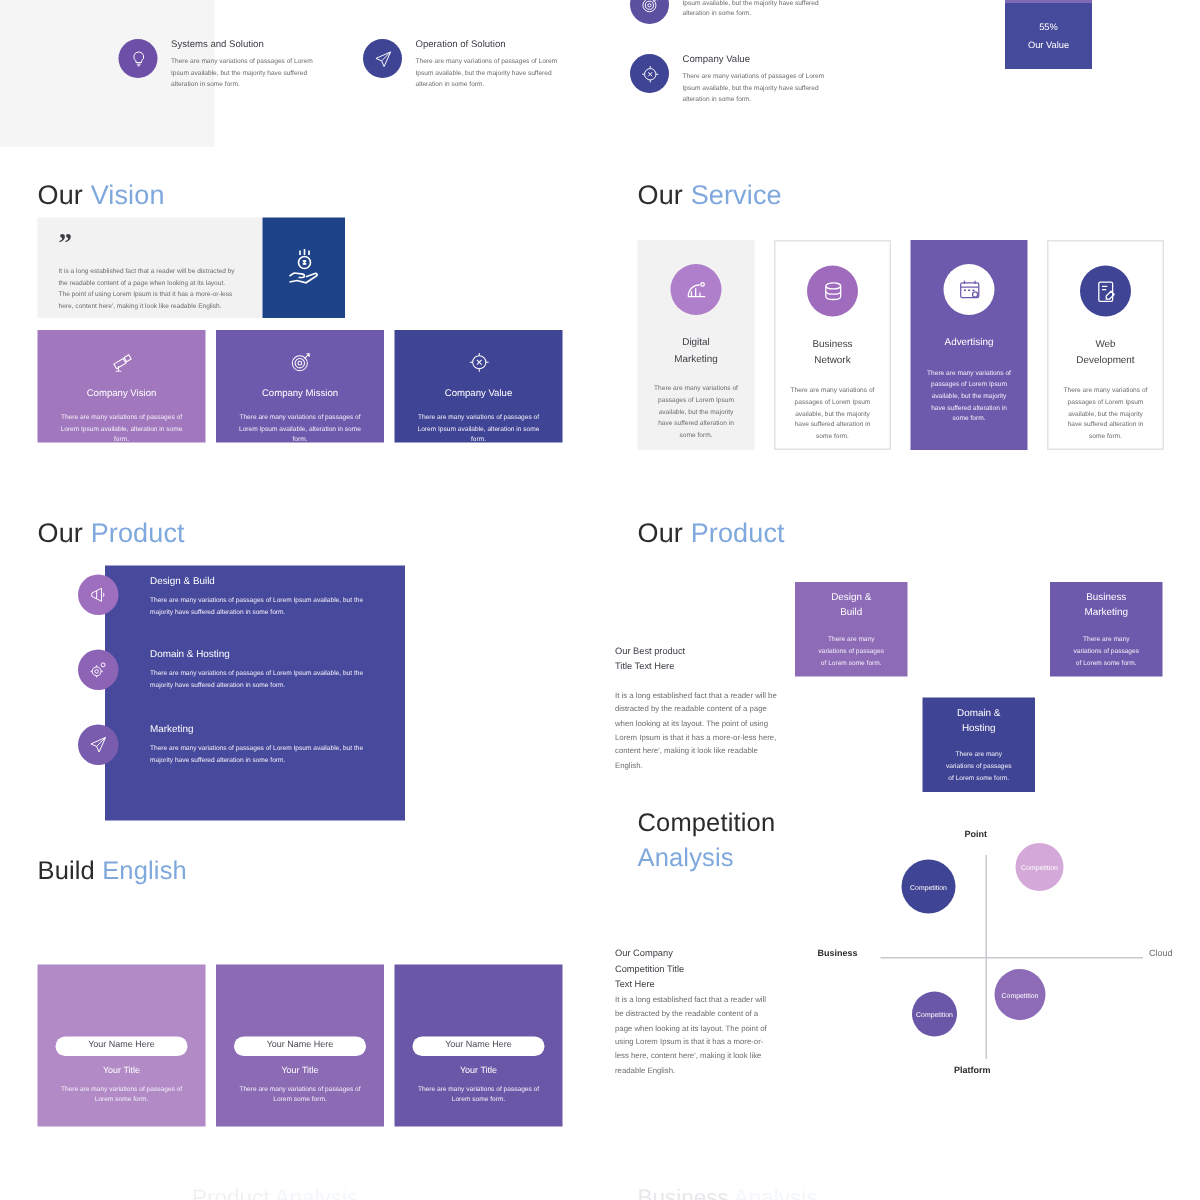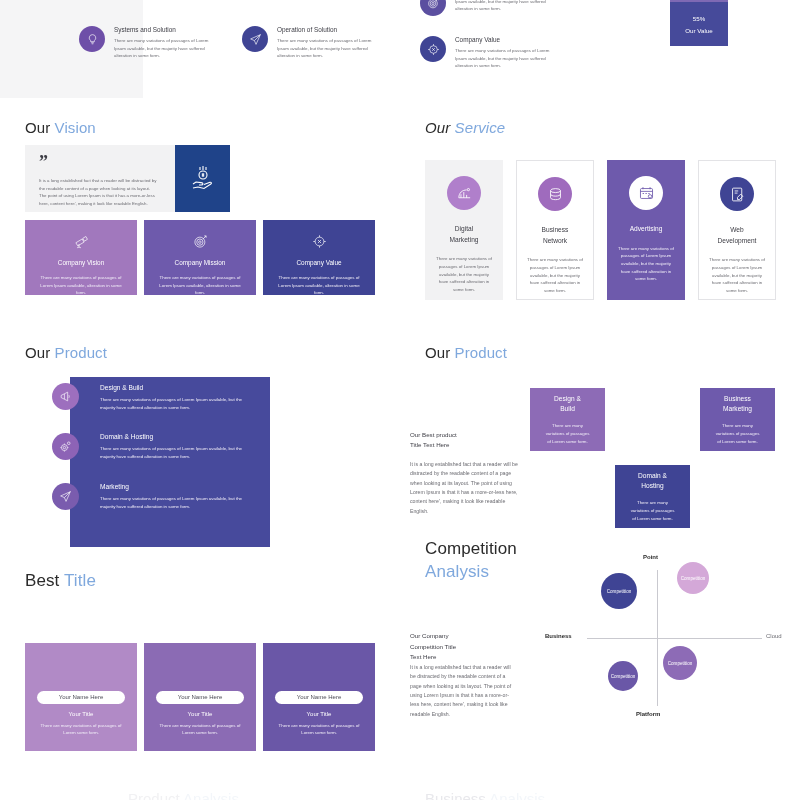--- a/index.html
+++ b/index.html
@@ -8,21 +8,21 @@
     background: #ffffff;
     font-family: "Liberation Sans", sans-serif;
     overflow: hidden;
   }
   .page { position: relative; width: 800px; height: 800px; background:#fff; }
 
   
   .slide { position: absolute; background:#fff; overflow:hidden; }
 
   
-  .h-title { font-size: 15px; font-weight: 400; color:#2b2b2b; letter-spacing:.1px; line-height:1.25; }
+  .h-title { font-size: 18px; font-weight: 400; color:#2b2b2b; letter-spacing:.1px; line-height:1.25; }
   .h-title .accent { color:#7fa8dd; }
   .h-title.big { font-size: 17px; }
 
   
   .circ { border-radius:50%; display:flex; align-items:center; justify-content:center; }
   .ico svg { display:block; }
 
   
   .p-xs { font-size:4.4px; line-height:1.75; color:#6c6c72; }
   .p-xs-w { font-size:4.4px; line-height:1.75; color:#f2eef8; }
@@ -221,21 +221,21 @@
             <path d="M12 2v3M12 19v3M2 12h3M19 12h3"></path>
             <path d="M9.5 14.5L14.5 9.5M14.5 14.5L9.5 9.5"></path>
         </svg>
       </span>
       <h5>Company Value</h5>
       <p class="p-xs-w">There are many variations of passages of Lorem Ipsum available, alteration in some form.</p>
     </div>
   </div>
 
   <div class="slide" id="s4">
-    <div class="h-title" style="position:absolute; left:25px; top:9px;font-style:italic;">
+    <div class="h-title" style="position:absolute; left:25px; top:9px;">
       <span>Our</span>
       <span class="accent">Service</span>
     </div>
 
     <div class="scard" style="left:25px; top:50px; width:78px; height:140px; background:#f2f2f3;">
       <span class="c circ ico" style="background:#b07fcb">
         <svg width="17" height="17" viewBox="0 0 24 24" fill="none" stroke="#fff" stroke-width="1.2">
           <path d="M4 18h16"></path>
             <path d="M7 18v-5M11 18v-8M15 18v-4"></path>
             <circle cx="17.5" cy="6.5" r="1.6"></circle>
@@ -357,22 +357,22 @@
 
     <div class="pcard" style="left:300px; top:53px; width:75px; height:63px; background:#6e5aac;">
       <h5 style="white-space:pre-line;">Business
 Marketing</h5>
       <p class="p-xs-w">There are many variations of passages of Lorem some form.</p>
     </div>
   </div>
 
   <div class="slide" id="s7">
     <div class="h-title big" style="position:absolute; left:25px; top:10px;">
-      <span>Best</span>
-      <span class="accent">Title</span>
+      <span>Build</span>
+      <span class="accent">English</span>
     </div>
 
     <div class="tcard" style="left:25px; top:83px; width:112px; height:108px; background:#b18ac6;">
       <div class="namepill">Your Name Here</div>
       <div class="role">Your Title</div>
       <p class="p-xs-w">There are many variations of passages of Lorem some form.</p>
     </div>
 
     <div class="tcard" style="left:144px; top:83px; width:112px; height:108px; background:#8b6bb4;">
       <div class="namepill">Your Name Here</div>

